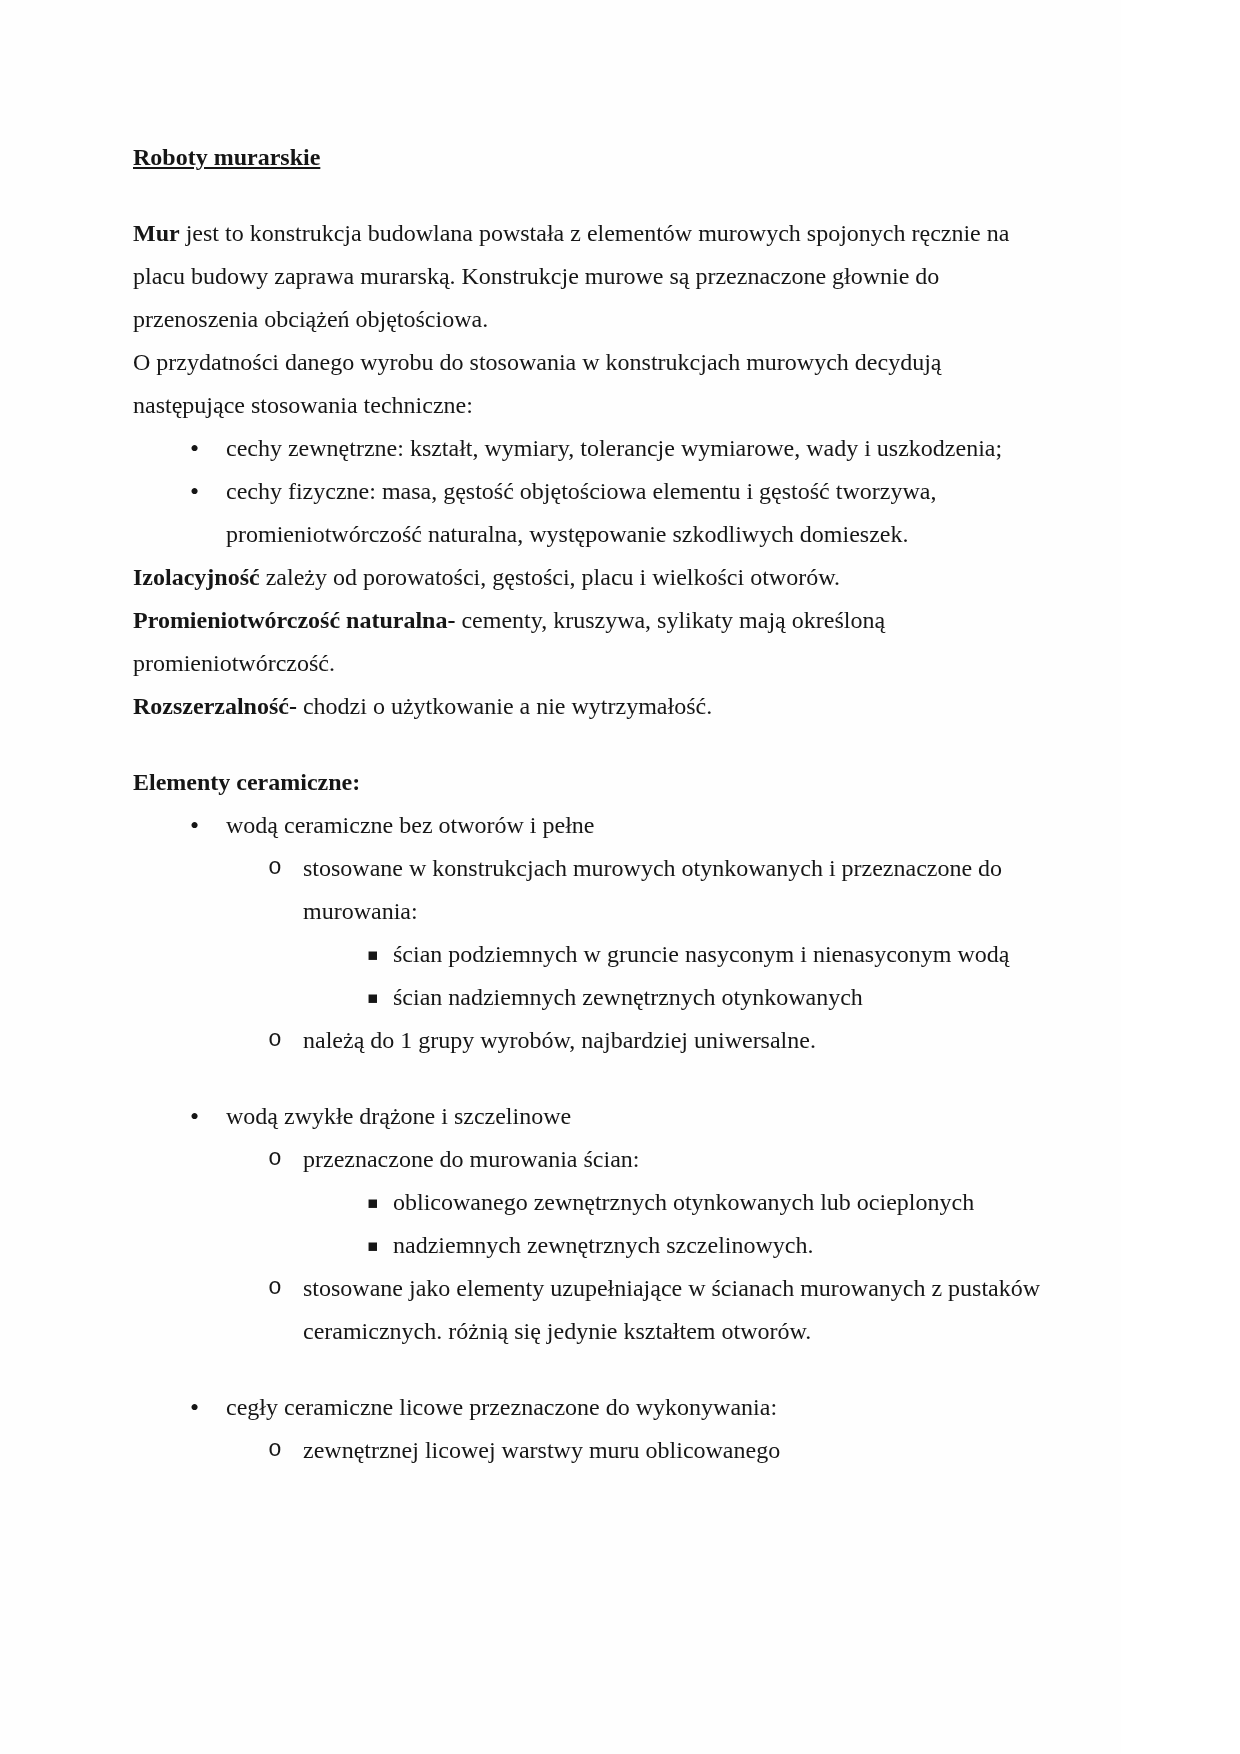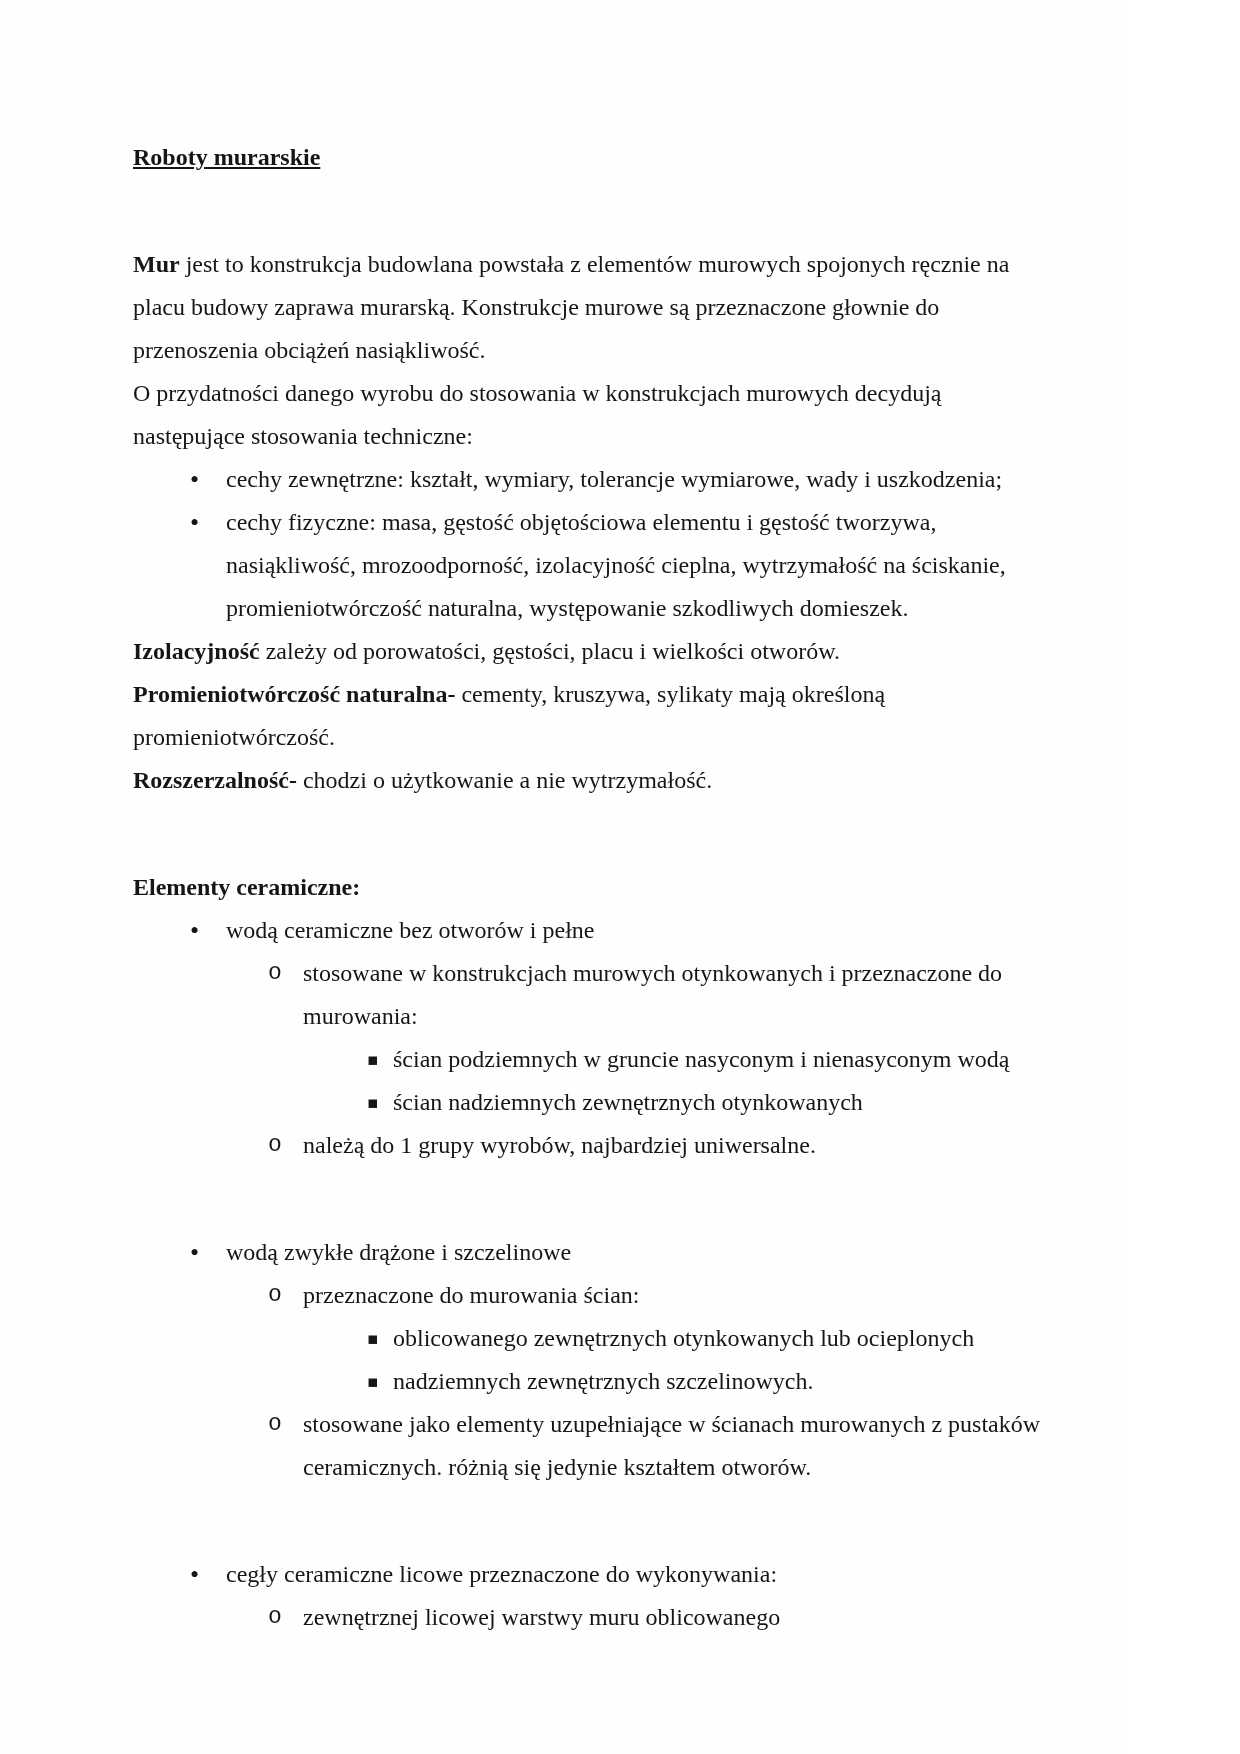--- a/index.html
+++ b/index.html
@@ -27,21 +27,21 @@
   .row {
     position: relative;
     height: 43px;
     white-space: nowrap;
   }
   
   .t1 { padding-left: 93px; }
   .t2 { padding-left: 170px; }
   .t3 { padding-left: 260px; }
   
-  .gap { margin-top: 64px; }
+  .gap { margin-top: 33px; }
   .b { font-weight: bold; }
   .title-text {
     font-weight: bold;
     text-decoration: underline;
   }
   
   .m1 {
     position: absolute;
     left: 57px;
     font-size: 26px;
@@ -69,40 +69,37 @@
       <span class="title-text">Roboty murarskie</span>
     </div>
 
     <div class="row gap">
       <span class="b">Mur</span><span> jest to konstrukcja budowlana  powstała z elementów murowych spojonych ręcznie na</span>
     </div>
     <div class="row">
       <span>placu budowy zaprawa murarską. Konstrukcje murowe są przeznaczone głownie do</span>
     </div>
     <div class="row">
-      <span>przenoszenia obciążeń nasiąkliwość.</span>
+      <span>przenoszenia obciążeń objętościowa.</span>
     </div>
 
     <div class="row">
       <span>O przydatności danego wyrobu do stosowania w konstrukcjach murowych decydują</span>
     </div>
     <div class="row">
       <span>następujące stosowania techniczne:</span>
     </div>
 
     <div class="row t1">
       <span class="m1">•</span>
       <span>cechy zewnętrzne: kształt, wymiary, tolerancje wymiarowe, wady i uszkodzenia;</span>
     </div>
     <div class="row t1">
       <span class="m1">•</span>
       <span>cechy fizyczne: masa,  gęstość objętościowa elementu i gęstość tworzywa,</span>
-    </div>
-    <div class="row t1">
-      <span>nasiąkliwość, mrozoodporność, izolacyjność cieplna, wytrzymałość na ściskanie,</span>
     </div>
     <div class="row t1">
       <span>promieniotwórczość naturalna, występowanie szkodliwych domieszek.</span>
     </div>
 
     <div class="row">
       <span class="b">Izolacyjność</span><span> zależy od porowatości, gęstości, placu i wielkości otworów.</span>
     </div>
     <div class="row">
       <span class="b">Promieniotwórczość naturalna-</span><span> cementy, kruszywa, sylikaty mają określoną</span>

